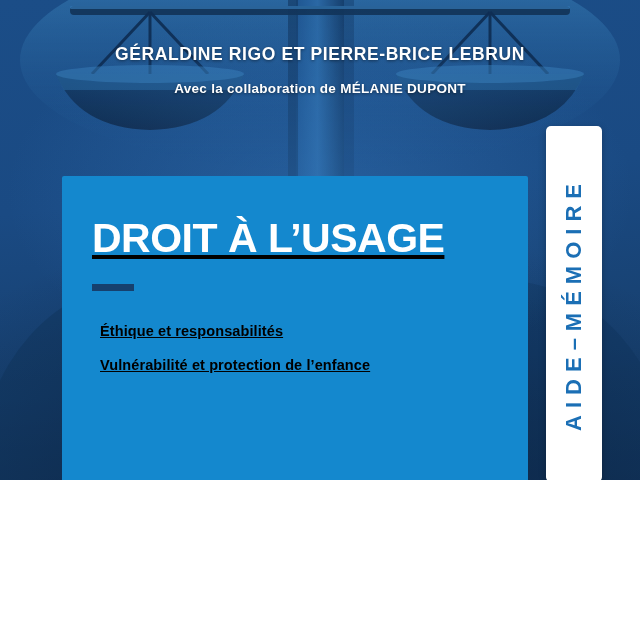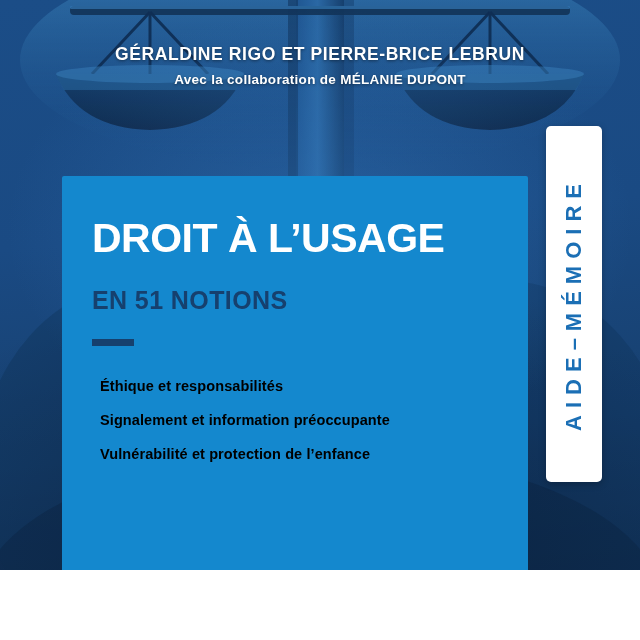--- a/index.html
+++ b/index.html
@@ -3,21 +3,21 @@
 <meta charset="utf-8">
 <style>
   html, body {
     margin: 0;
     padding: 0;
     background: #ffffff;
   }
   .cover {
     position: relative;
     width: 640px;
-    height: 570px;
+    height: 480px;
     overflow: hidden;
     background: #1c4a80;
     font-family: "Liberation Sans", sans-serif;
   }
 
   
   .bg-base {
     position: absolute;
     inset: 0;
     background: linear-gradient(175deg, #1b4d87 0%, #1a4a83 40%, #17406f 75%, #123257 100%);
@@ -47,21 +47,21 @@
     z-index: 6;
     color: #ffffff;
   }
   .authors .line1 {
     font-size: 17.5px;
     font-weight: bold;
     letter-spacing: 0.6px;
     text-shadow: 0 1px 3px rgba(0,0,0,0.45);
   }
   .authors .line2 {
-    margin-top: 7px;
+    margin-top: 16px;
     font-size: 13.5px;
     font-weight: bold;
     letter-spacing: 0.3px;
     text-shadow: 0 1px 3px rgba(0,0,0,0.45);
   }
 
   
   .collection-tab {
     position: absolute;
     right: 38px;
@@ -94,20 +94,21 @@
     left: 62px;
     top: 176px;
     width: 466px;
     height: 470px;
     background: #1488ce;
     z-index: 8;
     border-radius: 2px;
   }
   .panel-inner {
     padding: 40px 20px 0 30px;
+    text-decoration: underline;
   }
   .title {
     color: #ffffff;
     font-size: 41px;
     font-weight: bold;
     line-height: 1.08;
     letter-spacing: -0.5px;
     text-transform: uppercase;
   }
   .subtitle {
@@ -206,23 +207,21 @@
 
   <div class="collection-tab">
     <span class="vtext">AIDE–MÉMOIRE</span>
   </div>
 
   <div class="panel">
     <div class="panel-inner">
       <div class="title">
         <div>DROIT À L’USAGE</div>
       </div>
-      <div class="subtitle">EN 51 NOTIONS</div>
       <div class="rule"></div>
       <ul class="topics">
         <li>Éthique et responsabilités</li>
-        <li>Signalement et information préoccupante</li>
         <li>Vulnérabilité et protection de l’enfance</li>
       </ul>
     </div>
   </div>
 
 </div>
 
 </body></html>

